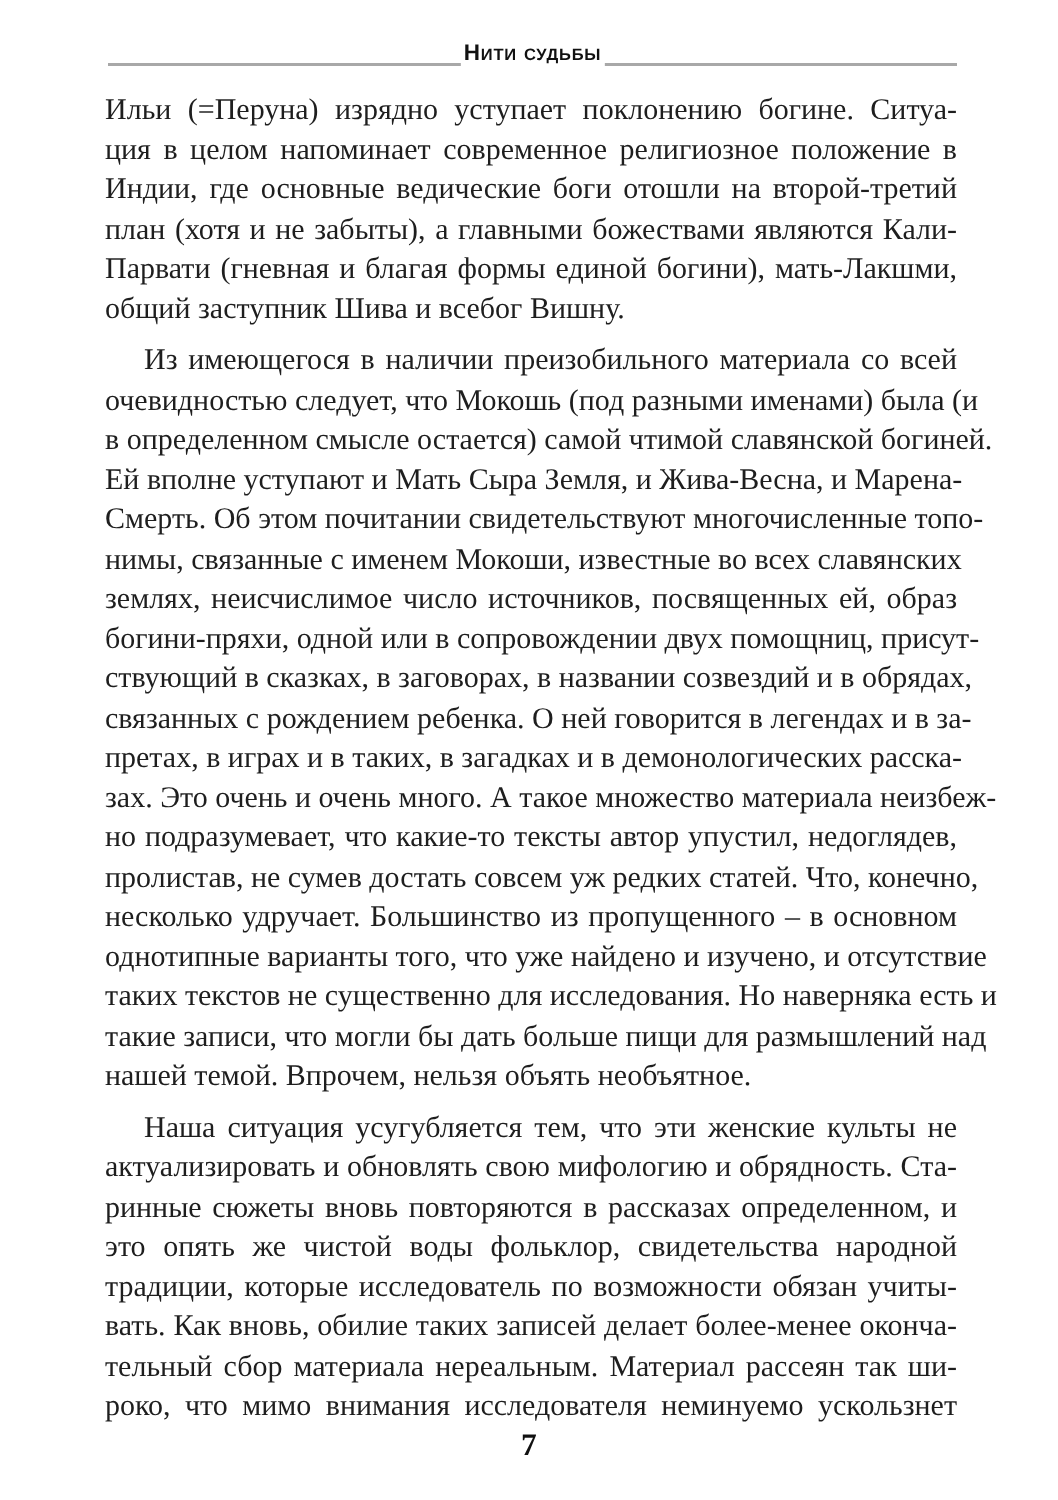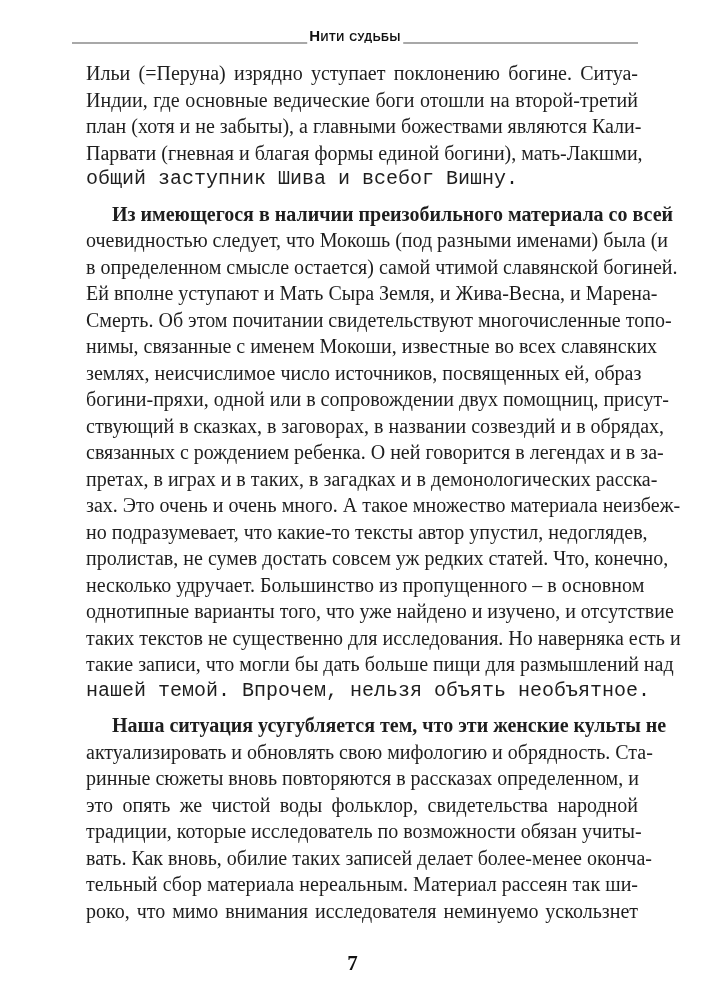--- a/index.html
+++ b/index.html
@@ -18,44 +18,45 @@
     background: #ffffff; padding: 0 2px; line-height: 16px;
     font-family: "Liberation Sans Narrow", "Liberation Sans", sans-serif;
     font-weight: bold; font-size: 15px; letter-spacing: 0.5px; color: #111;
     font-variant: small-caps;
     text-align: right;
   }
   .page-body {
     position: absolute; left: 70px; top: 60px; width: 568px;
   }
   .para {
-    margin: 0 0 8px 16px; font-size: 20px; line-height: 26.5px; text-align: justify;
+    margin: 0 0 8px 0; font-size: 20px; line-height: 26.5px; text-align: justify;
     text-align-last: left;
   }
   .line {
     display: block; text-align: justify; text-align-last: justify; white-space: nowrap;
   }
-  .line.last { text-align-last: left; font-family: Liberation Mono, monospace; }
-  .line.indent { padding-left: 26px; font-weight: bold; }
+  .line.last { text-align-last: left; }
+  .line.indent { padding-left: 26px; }
   .page-number {
     position: absolute; left: 0; right: 0; top: 951px; text-align: center;
     font-weight: bold; font-size: 21px; color: #111;
   }
 </style>
 </head>
 <body>
 
 <div class="header">
   <div class="header-rule"></div>
   <div class="header-title">Нити судьбы</div>
 </div>
 
 <div class="page-body" id="page-body">
     <div class="para">
       <span class="line">Ильи (=Перуна) изрядно уступает поклонению богине. Ситуа-</span>
+      <span class="line">ция в целом напоминает современное религиозное положение в</span>
       <span class="line">Индии, где основные ведические боги отошли на второй-третий</span>
       <span class="line">план (хотя и не забыты), а главными божествами являются Кали-</span>
       <span class="line">Парвати (гневная и благая формы единой богини), мать-Лакшми,</span>
       <span class="line last">общий заступник Шива и всебог Вишну.</span>
     </div>
     <div class="para">
       <span class="line indent">Из имеющегося в наличии преизобильного материала со всей</span>
       <span class="line">очевидностью следует, что Мокошь (под разными именами) была (и</span>
       <span class="line">в определенном смысле остается) самой чтимой славянской богиней.</span>
       <span class="line">Ей вполне уступают и Мать Сыра Земля, и Жива-Весна, и Марена-</span>

